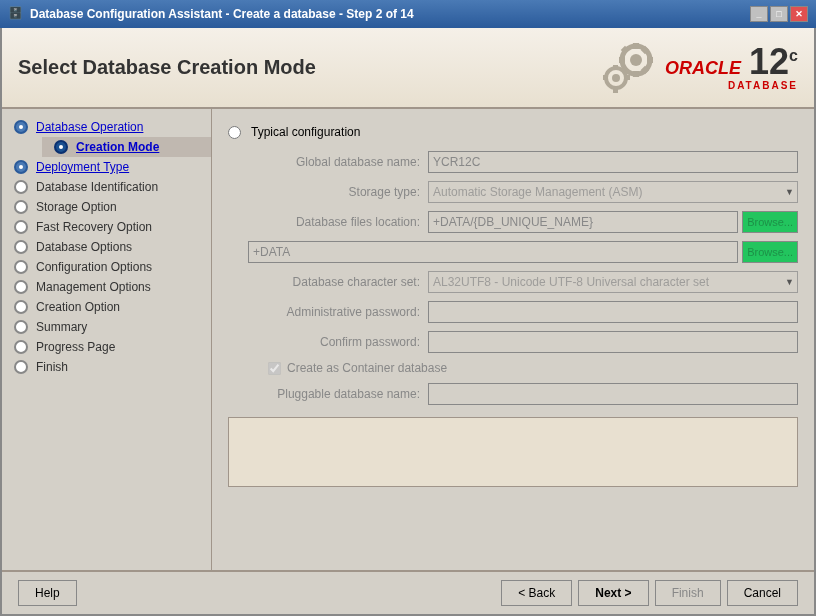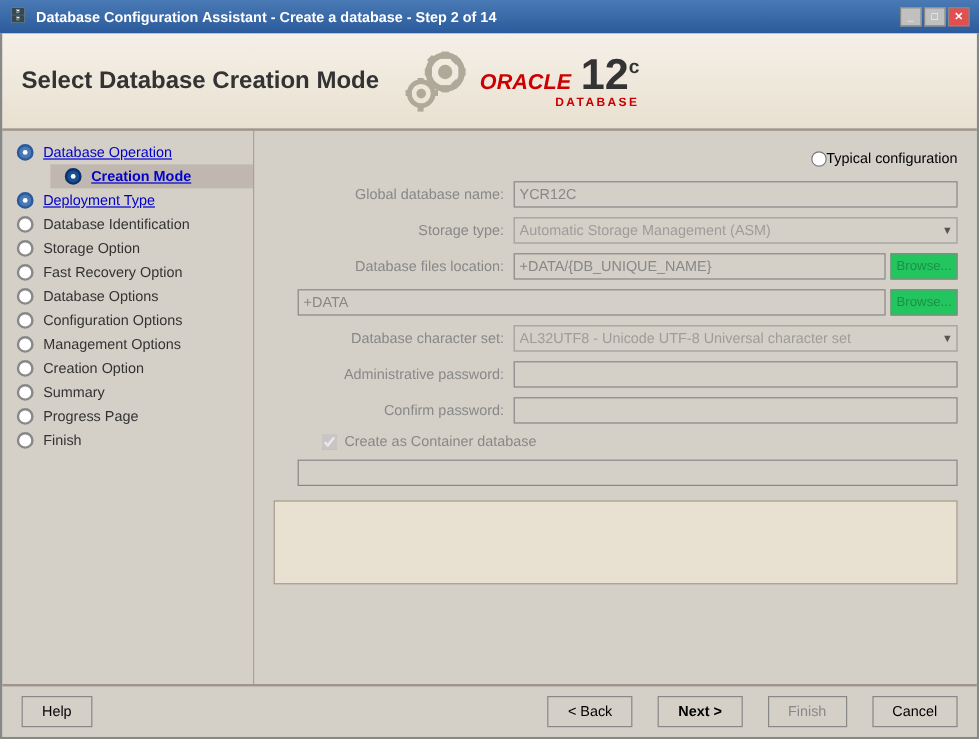--- a/index.html
+++ b/index.html
@@ -34,20 +34,21 @@
       display: flex;
       flex-direction: column;
     }
 
     
     .header {
       background: linear-gradient(to bottom, #f5f0e8, #e8e0d0);
       padding: 12px 16px;
       display: flex;
       align-items: center;
+      justify-content: space-between;
       border-bottom: 2px solid #a0958a;
       min-height: 80px;
     }
     .header-title {
       font-size: 20px;
       font-weight: bold;
       color: #333;
     }
     .oracle-logo {
       display: flex;
@@ -116,21 +117,21 @@
     
     .main-panel {
       flex: 1;
       padding: 16px;
       background: #d4d0c8;
       overflow-y: auto;
     }
 
     
     .radio-section { margin-bottom: 12px; }
-    .radio-label { display: flex; align-items: center; gap: 0; cursor: pointer; font-size: 12px; justify-content: flex-end; }
+    .radio-label { display: flex; align-items: center; gap: 10px; cursor: pointer; font-size: 12px; }
     .radio-label input[type="radio"] { margin: 0; }
 
     
     .form-section { margin-left: 20px; margin-bottom: 8px; }
     .form-row {
       display: flex;
       align-items: center;
       margin-bottom: 8px;
     }
     .form-label {
@@ -187,21 +188,21 @@
       padding: 8px 16px;
       display: flex;
       align-items: center;
       justify-content: space-between;
     }
     .footer-btn {
       height: 26px; padding: 0 16px; background: #d4d0c8; border: 1px solid #888;
       font-size: 12px; cursor: pointer;
     }
     .footer-btn.primary { background: #d4d0c8; }
-    .footer-right { display: flex; gap: 21px; }
+    .footer-right { display: flex; gap: 6px; }
 
     
     .disabled-text { color: #888; }
   </style>
 </head>
 <body>
 
 <div class="title-bar">
   <span class="title-bar-icon">🗄️</span>
   <span class="title-bar-text">Database Configuration Assistant - Create a database - Step 2 of 14</span>
@@ -378,20 +379,21 @@
           <span class="form-label disabled">Confirm password:</span>
           <input type="password" class="form-input" disabled="" style="flex: 1 1 0%;">
         </div>
 
         <div class="checkbox-row">
           <input type="checkbox" checked="" disabled="" style="">
           <span class="checkbox-label disabled-text">Create as Container database</span>
         </div>
 
         <div class="form-row">
+          <span class="form-label disabled">Pluggable database name:</span>
           <input type="text" class="form-input" disabled="" style="flex: 1 1 0%;">
         </div>
 
       </div>
 
 
       <div class="info-box"></div>
 
     </div>
   </div>

